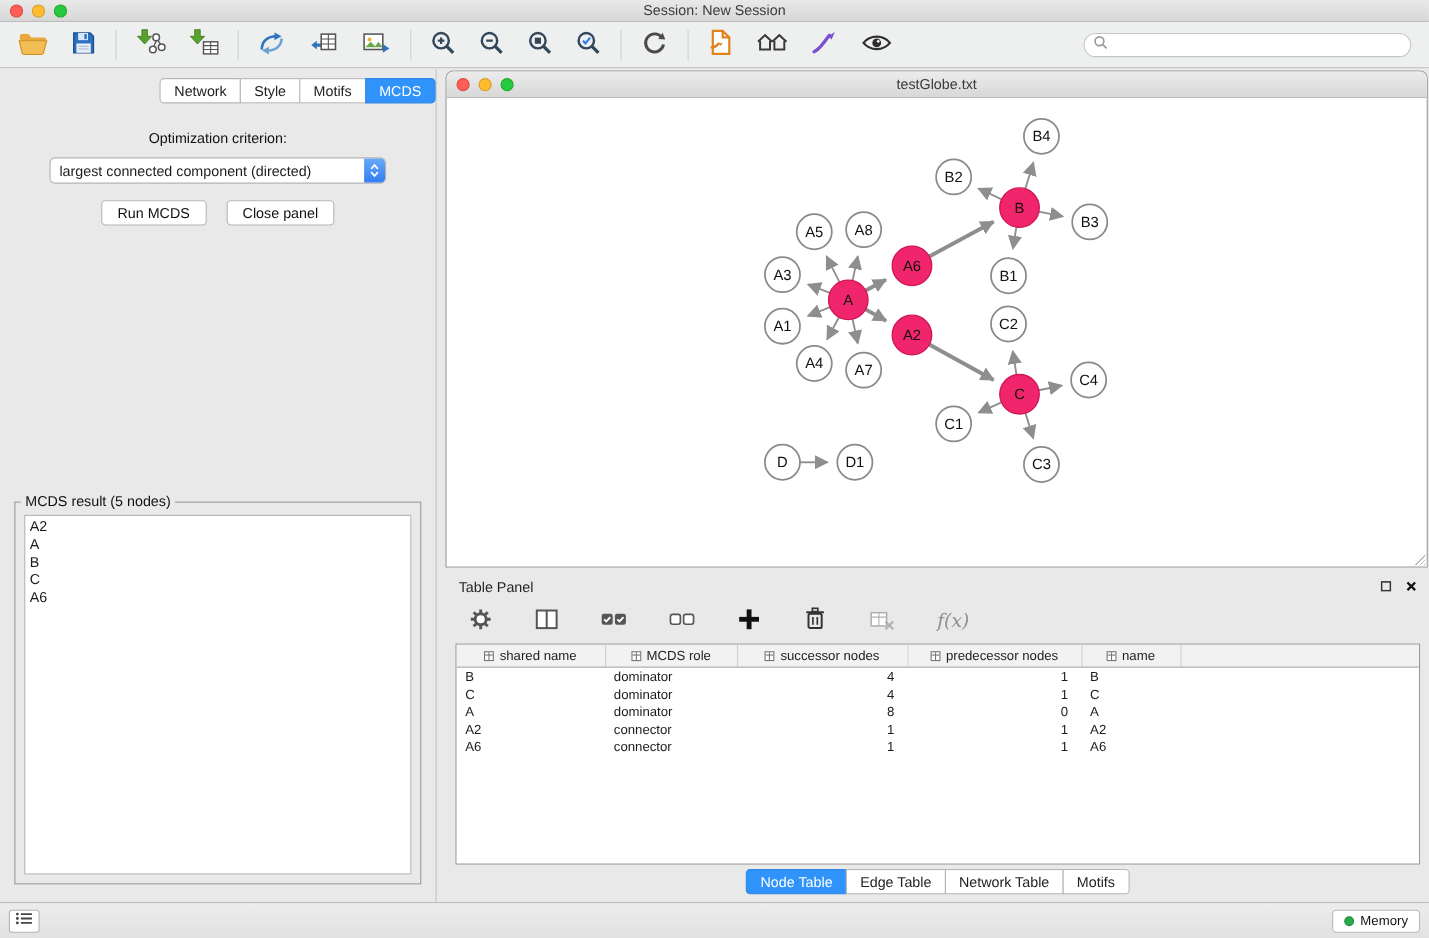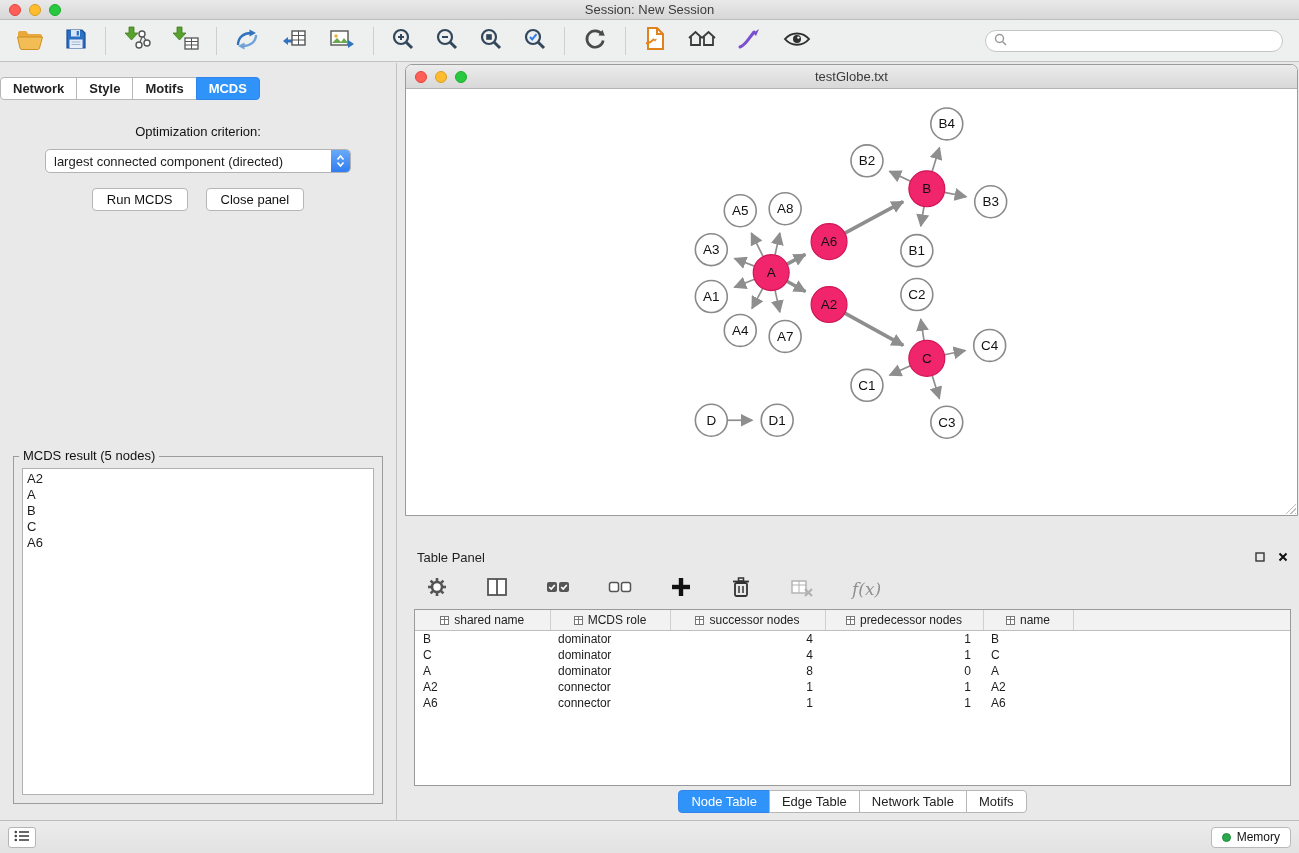--- a/index.html
+++ b/index.html
@@ -35,21 +35,21 @@
   .panel-header { height:26px; display:flex; align-items:center; padding:0 11px; }
   .panel-title { font-size:13px; color:#1f1f1f; }
   .panel-icons { margin-left:auto; display:flex; gap:13px; align-items:center; }
   .picon { display:flex; align-items:center; cursor:default; }
 
   .segs { display:inline-flex; }
   .seg { font-size:13px; padding:3px 12px; background:#fff; border:1px solid #b6b6b6; margin-left:-1px; color:#222; cursor:default; white-space:nowrap; }
   .seg:first-child { border-radius:4px 0 0 4px; margin-left:0; }
   .seg:last-child { border-radius:0 4px 4px 0; }
   .seg.active { background:#2f93fa; border-color:#2f85ea; color:#fff; }
-  .cp-tabs-wrap { text-align:left; margin-top:14px;font-weight:bold; }
+  .cp-tabs-wrap { text-align:right; margin-top:8px; }
 
   .opt-label { text-align:center; font-size:13px; margin-top:24px; color:#111; }
   .dropdown { width:306px; margin:10px auto 0; display:flex; border:1px solid #b3b3b3; border-radius:5px;
     background:#fff; height:24px; align-items:center; overflow:hidden; }
   .dropdown .val { flex:1; font-size:13px; padding-left:8px; white-space:nowrap; }
   .dropdown .stepper { width:19px; height:24px; background:linear-gradient(#6aabf8,#2e7bf2);
     display:flex; align-items:center; justify-content:center; border-radius:0 4px 4px 0; }
   .cp-buttons { margin-top:15px; display:flex; justify-content:center; gap:18px; }
   .btn { font-size:13px; padding:3px 14px; background:#fff; border:1px solid #b6b6b6; border-radius:4px; color:#111; cursor:default; }
 
@@ -67,21 +67,21 @@
   .net-titlebar { height:24px; background:linear-gradient(#ececec,#d8d8d8); border-bottom:1px solid #b3b3b3;
     display:flex; align-items:center; position:relative; }
   .net-title { position:absolute; left:0; right:0; text-align:center; font-size:13px; color:#3a3a3a; }
   #network-svg { position:absolute; left:0; top:24px; width:100%; height:427px; }
   .resize-corner { position:absolute; right:1px; bottom:1px; width:13px; height:13px;
     background:repeating-linear-gradient(135deg, transparent 0 2px, #bdbdbd 2px 3px);
     clip-path:polygon(100% 0, 100% 100%, 0 100%); }
 
   
   .table-panel { position:absolute; left:9px; right:8px; top:458px; bottom:4px; display:flex; flex-direction:column; }
-  .tp-header { height:24px; display:flex; align-items:center; padding:0 3px;margin-top:24px; }
+  .tp-header { height:24px; display:flex; align-items:center; padding:0 3px; }
   .tp-toolbar { height:40px; display:flex; align-items:center; gap:38px; padding-left:12px; }
   .tpbtn { display:flex; align-items:center; cursor:default; }
   .fx { font-family:"DejaVu Serif", serif; font-style:italic; font-size:17px; color:#8f8f8f; }
   .table-box { flex:1; background:#fff; border:1px solid #9a9a9a; overflow:hidden; }
   table { border-collapse:collapse; width:100%; table-layout:fixed; }
   th { background:#f2f2f2; border-right:1px solid #cfcfcf; border-bottom:1px solid #bfbfbf;
     font-weight:normal; font-size:12px; height:20px; color:#222; white-space:nowrap; overflow:hidden; }
   th:last-child { border-right:none; }
   td { padding:1px 8px; height:15px; font-size:12px; white-space:nowrap; overflow:hidden; }
   td.num { text-align:right; padding-right:12px; }

